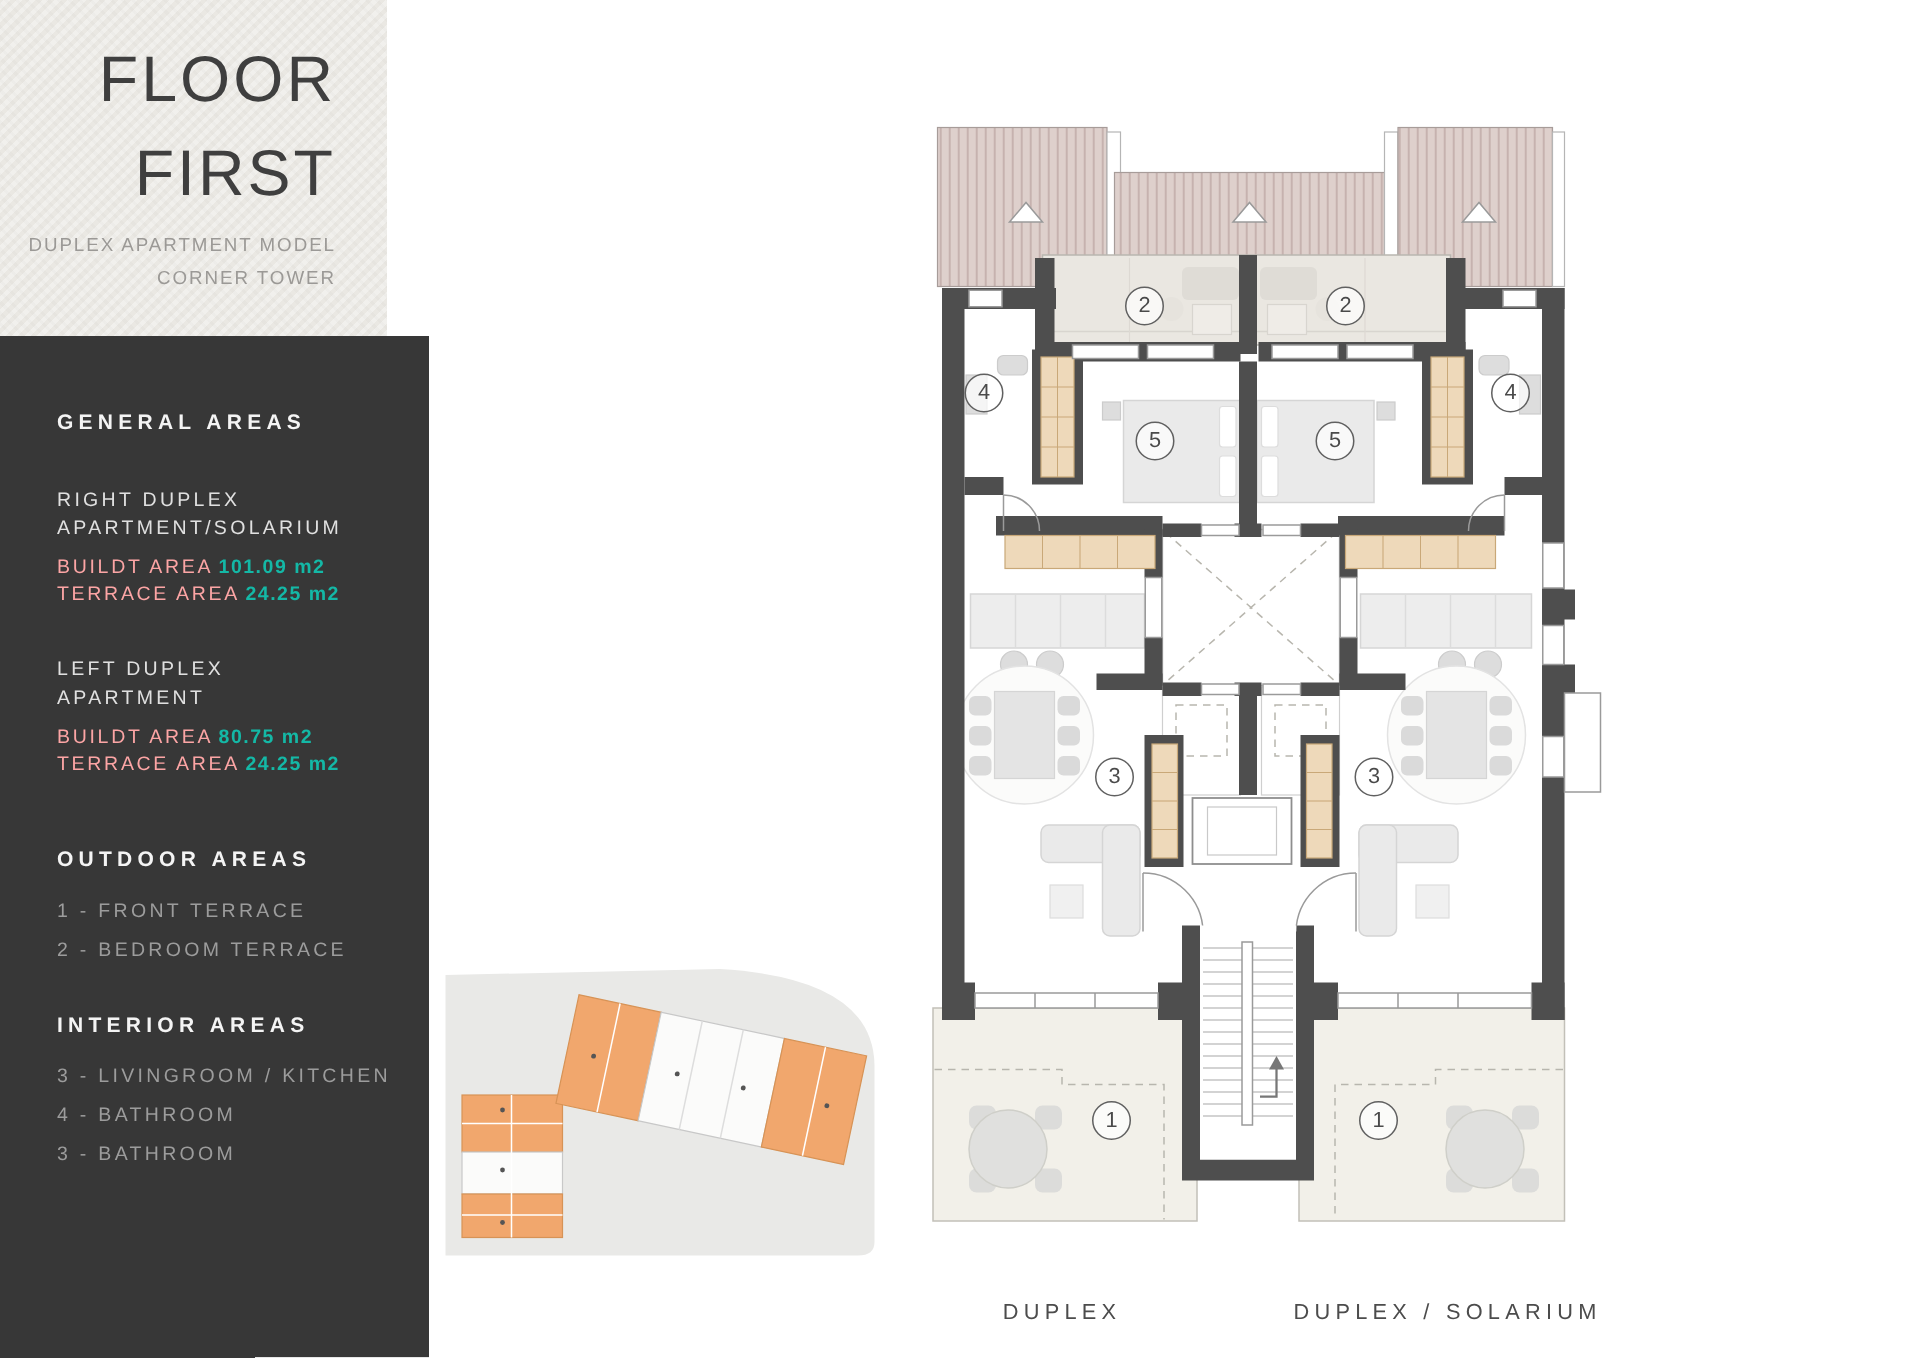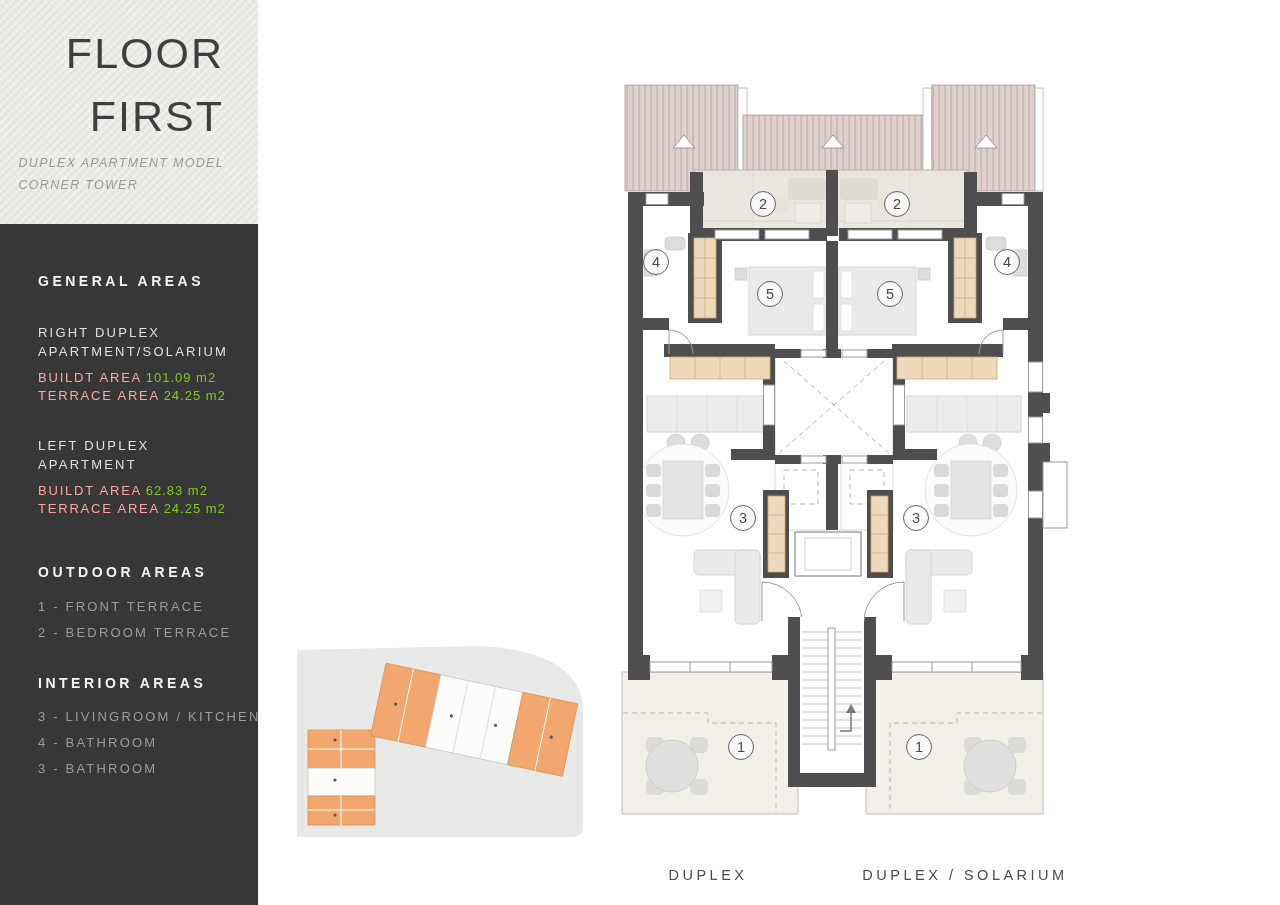--- a/index.html
+++ b/index.html
@@ -5,31 +5,31 @@
   html,body{margin:0;padding:0;background:#ffffff;}
   .canvas{position:relative;width:1280px;height:905px;background:#ffffff;overflow:hidden;
           font-family:"Liberation Sans", sans-serif;}
 
   
   .title-box{position:absolute;left:0;top:0;width:258px;height:224px;background:#eae8e3;
     background-image:repeating-linear-gradient(45deg, rgba(0,0,0,0.015) 0 2px, transparent 2px 5px),
                      repeating-linear-gradient(-45deg, rgba(255,255,255,0.35) 0 3px, transparent 3px 6px);}
   .title{position:absolute;right:34px;top:22px;text-align:right;color:#3f3f3f;
          font-size:43px;line-height:63px;letter-spacing:2px;font-weight:400;}
-  .subtitle{position:absolute;right:34px;top:152px;color:#9b9996;
-            font-size:12.5px;line-height:22px;letter-spacing:1.3px;font-style:italic;}
+  .subtitle{position:absolute;right:34px;top:152px;text-align:right;color:#9b9996;
+            font-size:12.5px;line-height:22px;letter-spacing:1.3px;}
 
   
-  .sidebar{position:absolute;left:0;top:224px;width:258px;height:681px;background:#373737;}
+  .sidebar{position:absolute;left:0;top:224px;width:286px;height:681px;background:#373737;}
   .sidebar > div{position:absolute;left:38px;}
   .s-head{font-size:14px;font-weight:bold;letter-spacing:3.5px;color:#f4f4f4;}
   .apt{font-size:13px;letter-spacing:2.2px;color:#e0e0e0;line-height:19px;}
   .stats{line-height:18px;font-size:13px;white-space:nowrap;}
   .s-label{color:#fca5a5;letter-spacing:1.8px;}
-  .s-val{color:#84cc16;letter-spacing:1px;}
+  .s-val{color:#14b8a6;letter-spacing:1px;font-weight:bold;}
   .s-item{font-size:13px;letter-spacing:2.2px;color:#9c9c9c;white-space:nowrap;}
 
   
   .plan-svg{position:absolute;left:600px;top:55px;width:480px;height:800px;}
   .sitemap-svg{position:absolute;left:290px;top:640px;width:310px;height:205px;}
   .wall{fill:#4e4e4e;}
   .win{fill:#ffffff;stroke:#9a9a9a;stroke-width:1;}
   .dashline{fill:none;stroke:#b8b6ae;stroke-width:1;stroke-dasharray:5 4;}
   .thinline{fill:none;stroke:#9a9a9a;stroke-width:1;}
   .furnA{fill:#eaeaea;stroke:#d5d5d5;stroke-width:1;}
@@ -71,21 +71,21 @@
       <div><span class="s-label">TERRACE AREA</span>
            <span class="s-val">24.25 m2</span></div>
     </div>
 
     <div class="apt" style="top:212px">
       <div>LEFT DUPLEX</div>
       <div>APARTMENT</div>
     </div>
     <div class="stats" style="top:258px">
       <div><span class="s-label">BUILDT AREA</span>
-           <span class="s-val">62.83 m2</span></div>
+           <span class="s-val">80.75 m2</span></div>
       <div><span class="s-label">TERRACE AREA</span>
            <span class="s-val">24.25 m2</span></div>
     </div>
 
     <div class="s-head" style="top:340px">OUTDOOR AREAS</div>
     <div class="s-item" style="top:375px">1 - FRONT TERRACE</div>
     <div class="s-item" style="top:401px">2 - BEDROOM TERRACE</div>
 
     <div class="s-head" style="top:451px">INTERIOR AREAS</div>
     <div class="s-item" style="top:485px">3 - LIVINGROOM / KITCHEN</div>

